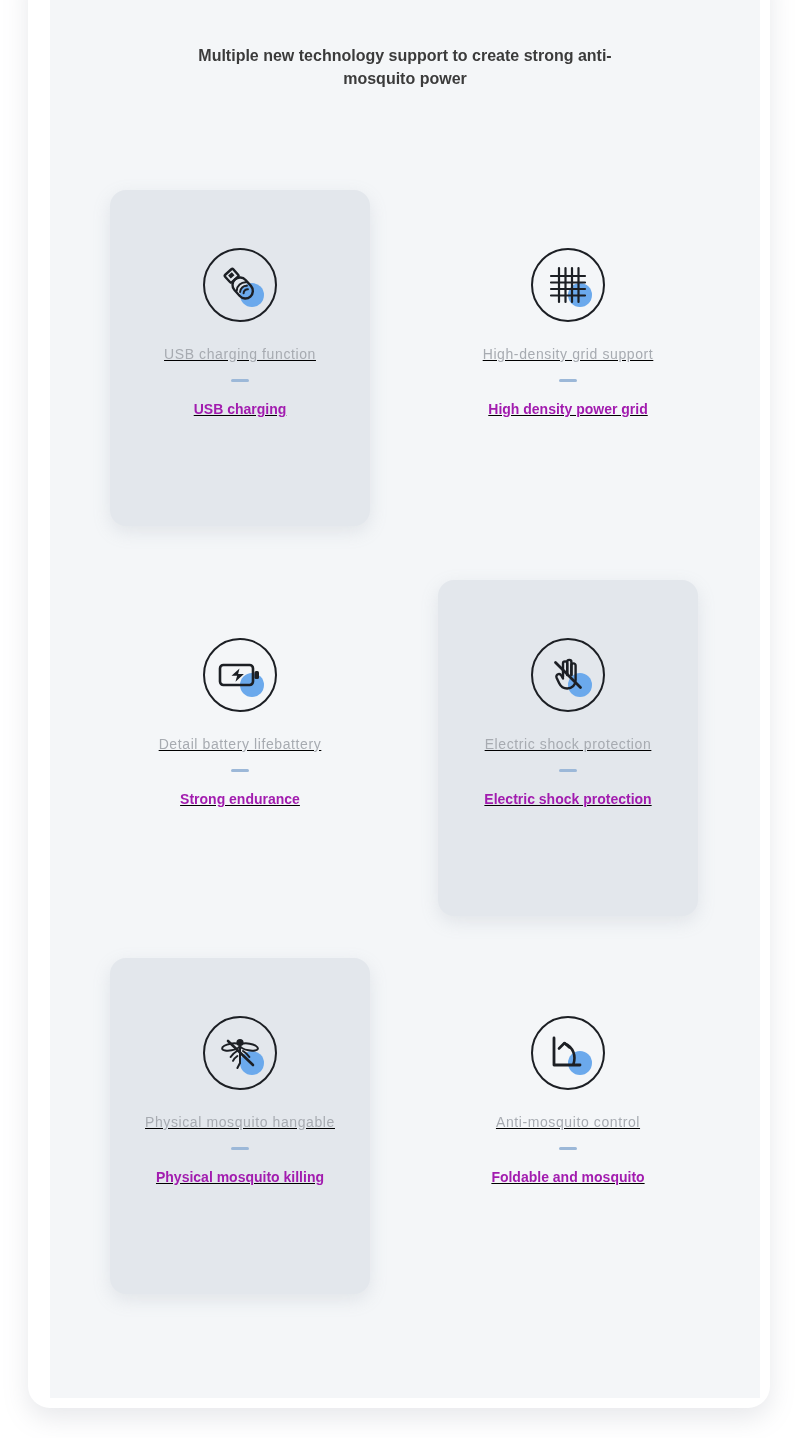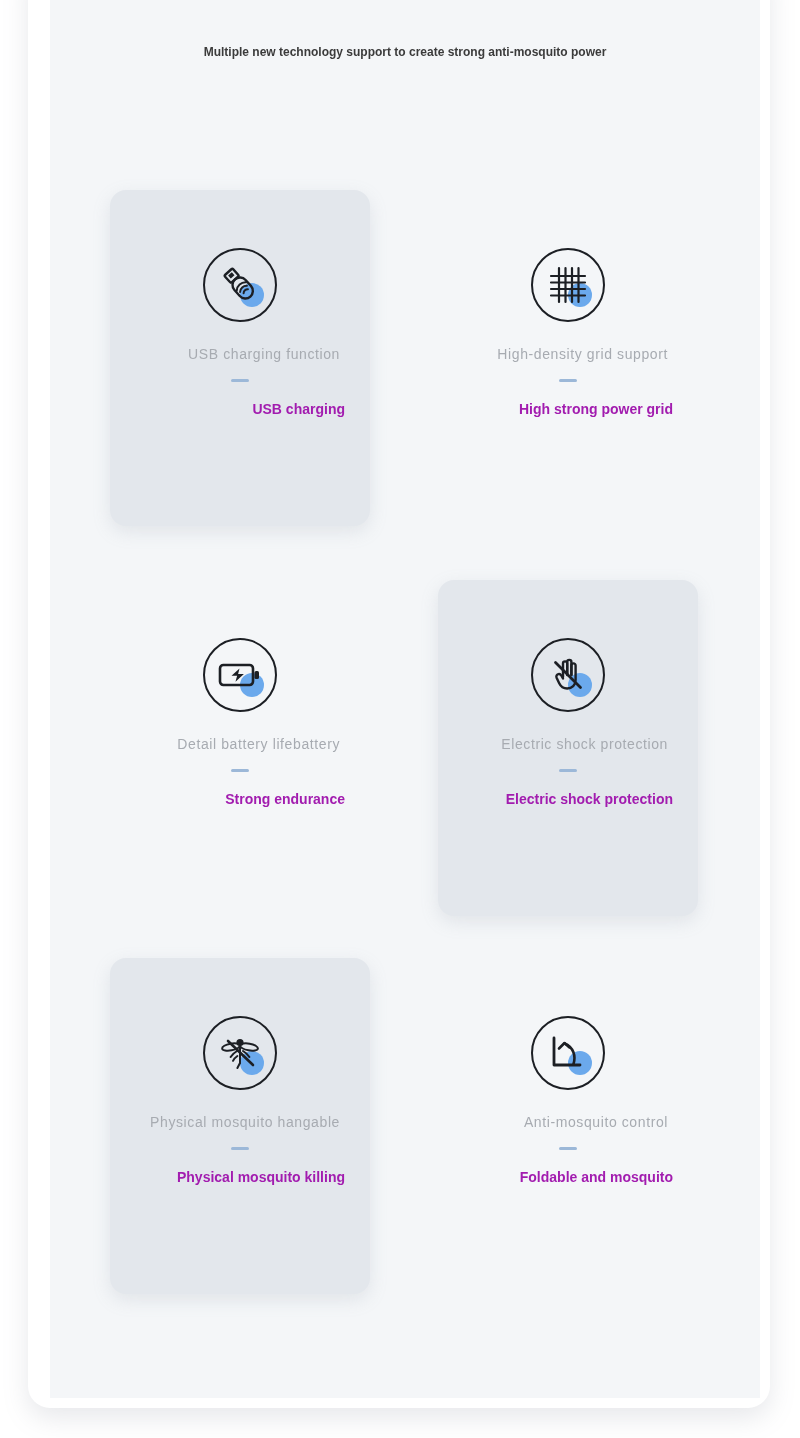--- a/index.html
+++ b/index.html
@@ -48,21 +48,21 @@
     margin: 0;
     font-size: 31px;
     font-weight: 700;
     letter-spacing: -0.3px;
     color: #1b1b1b;
     line-height: 1.2;
   }
   .subtitle {
     margin: 28px auto 0;
     width: 420px;
-    font-size: 12px;
+    font-size: 16px;
     font-weight: 700;
     color: #3b3b3b;
     line-height: 1.45;
   }
 
   
   .grid {
     position: absolute;
     left: 0;
     top: 230px;
@@ -84,21 +84,22 @@
     background: #e3e7ec;
     border-radius: 16px;
     box-shadow: 0 6px 18px rgba(140,150,165,0.18);
   }
 
   .cell-inner {
     position: absolute;
     left: 0;
     right: 0;
     top: 58px;
-    text-align: right;
+    text-align: center;
+    text-decoration: underline;
   }
   
   .cell:not(.highlight) .cell-inner { top: 58px; }
 
   .icon-circle {
     width: 74px;
     height: 74px;
     margin: 0 auto;
     border: 2.2px solid #1c1f24;
     border-radius: 50%;
@@ -187,21 +188,21 @@
       <div class="cell-inner">
         <div class="icon-circle">
           <div class="blue-dot"></div>
           <svg class="glyph" width="44" height="44" viewBox="0 0 44 44" fill="none" stroke="#1c1f24" stroke-width="2.2" stroke-linecap="round">
             <path d="M13 5 V39 M19.5 5 V39 M26 5 V39 M32.5 5 V39"></path>
             <path d="M5 13 H39 M5 19.5 H39 M5 26 H39 M5 32.5 H39"></path>
           </svg>
         </div>
         <div class="label-top">High-density grid support</div>
         <div class="divider"></div>
-        <div class="label-bottom">High strong power grid</div>
+        <div class="label-bottom">High density power grid</div>
       </div>
     </div>
 
     <div class="cell col-left row-2">
       <div class="cell-inner">
         <div class="icon-circle">
           <div class="blue-dot"></div>
           <svg class="glyph" width="46" height="32" viewBox="0 0 46 32" fill="none">
             <rect x="3" y="6" width="33" height="20" rx="3.4" stroke="#1c1f24" stroke-width="2.6"></rect>
             <rect x="37.5" y="12" width="4.5" height="8" rx="1.6" fill="#1c1f24"></rect>

